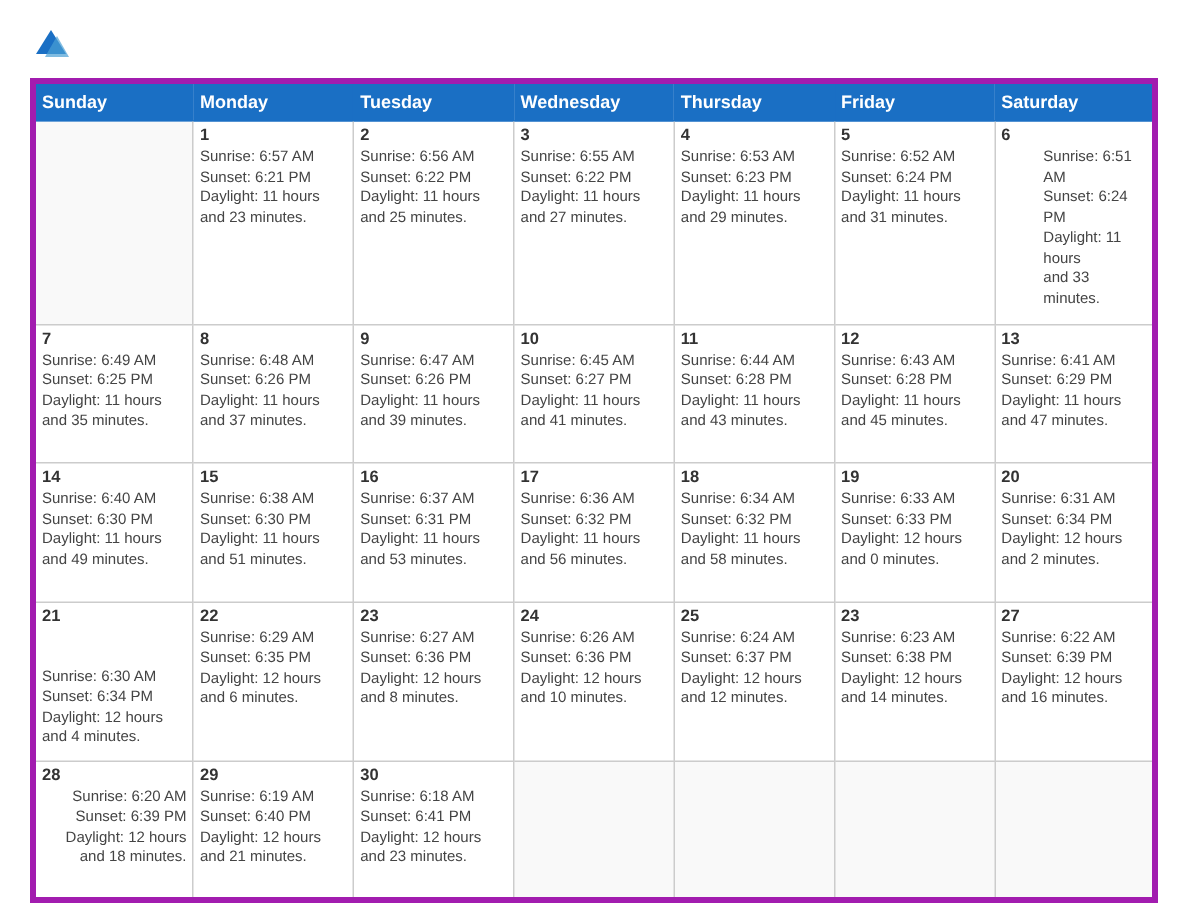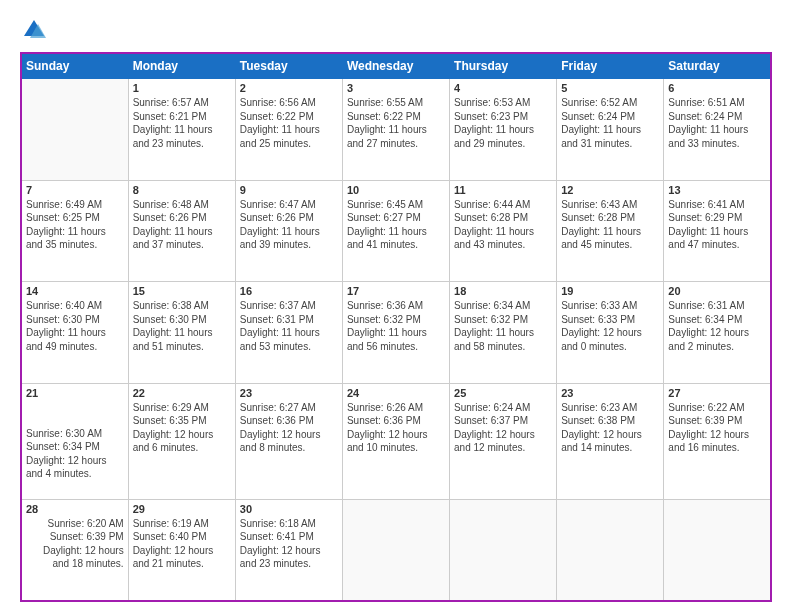--- a/index.html
+++ b/index.html
@@ -46,21 +46,21 @@
       font-size: 32px;
       font-weight: normal;
       color: #333;
     }
     .location {
       font-size: 14px;
       color: #333;
     }
     .calendar {
       flex: 1;
-      border: 2px solid #a21caf;
+      border: 4px solid #a21caf;
       border-collapse: collapse;
       width: 100%;
       table-layout: fixed;
     }
     .calendar th {
       background: #1a6fc4;
       color: #fff;
       font-size: 12px;
       font-weight: bold;
       padding: 5px 4px;
@@ -157,21 +157,21 @@
           </td>
           <td>
             <span class="day-num">5</span>
             <div class="cell-info" style="white-space: pre-line;">Sunrise: 6:52 AM
 Sunset: 6:24 PM
 Daylight: 11 hours
 and 31 minutes.</div>
           </td>
           <td>
             <span class="day-num">6</span>
-            <div class="cell-info" style="white-space: pre-line;">Sunrise: 6:51 AM
+            <div class="cell-info" style="white-space: pre-line; margin-left: 28px;">Sunrise: 6:51 AM
 Sunset: 6:24 PM
 Daylight: 11 hours
 and 33 minutes.</div>
           </td>
         </tr>
         <tr>
           <td>
             <span class="day-num">7</span>
             <div class="cell-info" style="white-space: pre-line;">Sunrise: 6:49 AM
 Sunset: 6:25 PM

